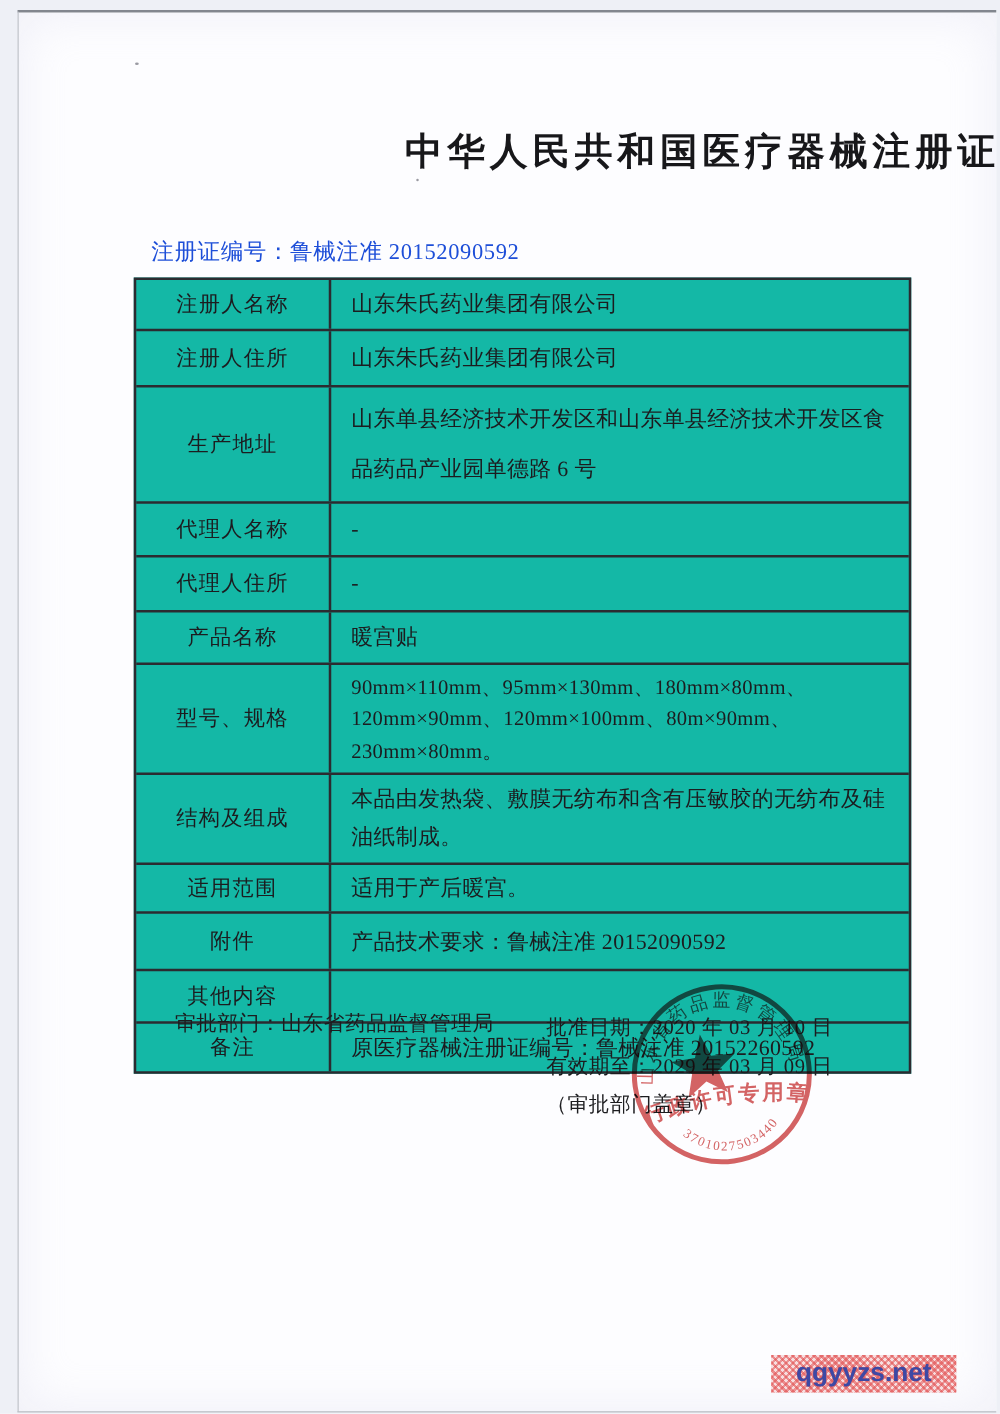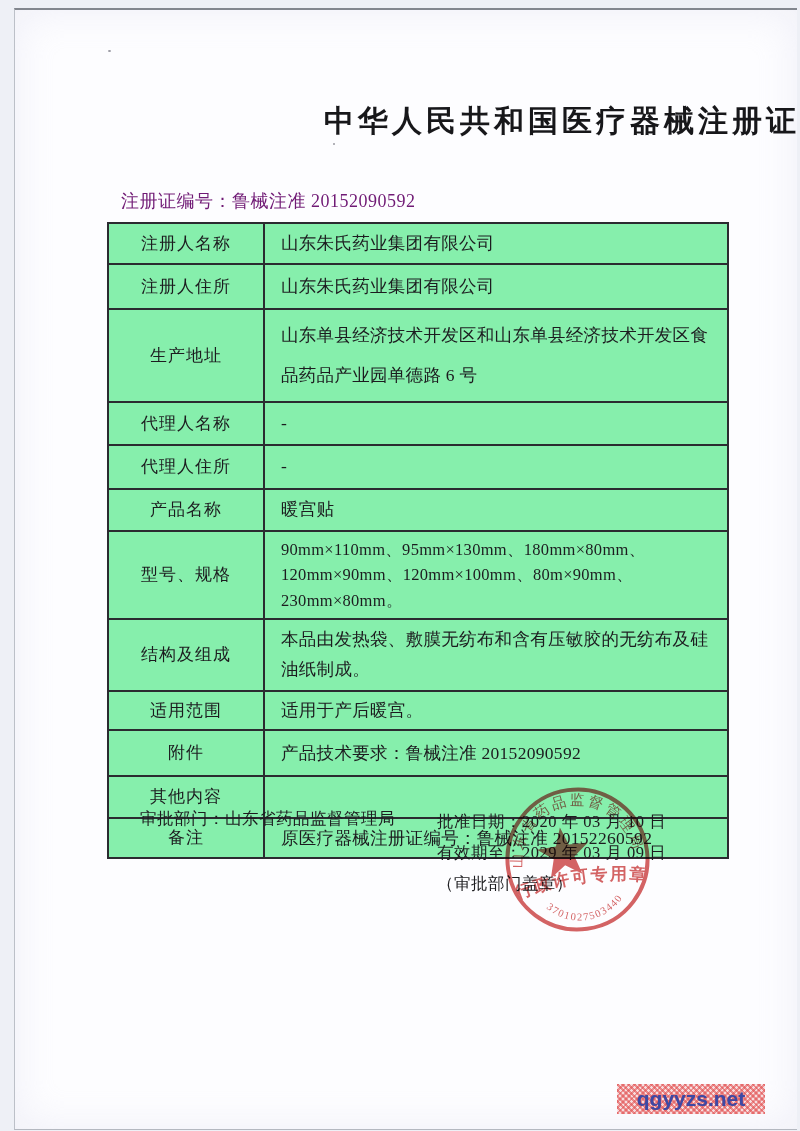--- a/index.html
+++ b/index.html
@@ -19,27 +19,27 @@
   }
   .speck{position:absolute;background:#9a9aa2;border-radius:50%;}
 
   .doc-title{
     position:absolute;left:0;top:101px;width:800px;
     text-align:right;font-size:30px;font-weight:bold;
     letter-spacing:4px;color:#17171a;
   }
   .cert-line{
     position:absolute;left:121px;top:189px;
-    font-size:18px;color:#701a75;letter-spacing:.5px;
+    font-size:18px;color:#1d4ed8;letter-spacing:.5px;
   }
 
   .reg-table{
     position:absolute;left:107px;top:222px;width:618px;
     border:2px solid var(--table-border,#2b2b30);
-    background:#86efac;
+    background:#14b8a6;
   }
   .t-row{display:flex;align-items:stretch;}
   .t-row + .t-row{border-top:2px solid var(--table-border,#2b2b30);}
   .cell-label{
     width:154px;flex:0 0 154px;
     border-right:2px solid var(--table-border,#2b2b30);
     display:flex;align-items:center;justify-content:center;
     font-size:17px;letter-spacing:1px;text-align:center;
   }
   .cell-value{

